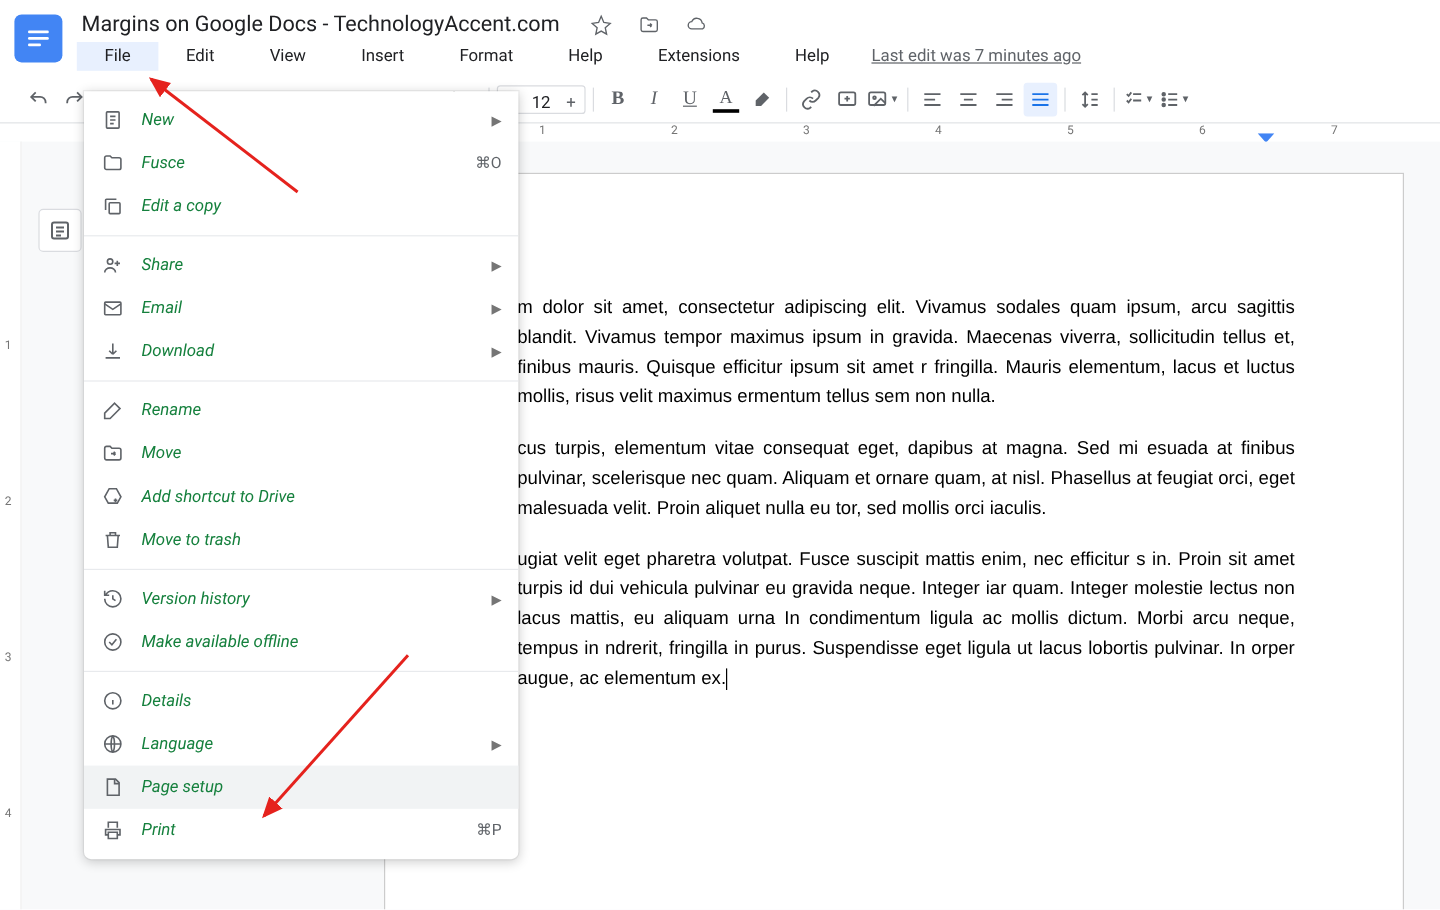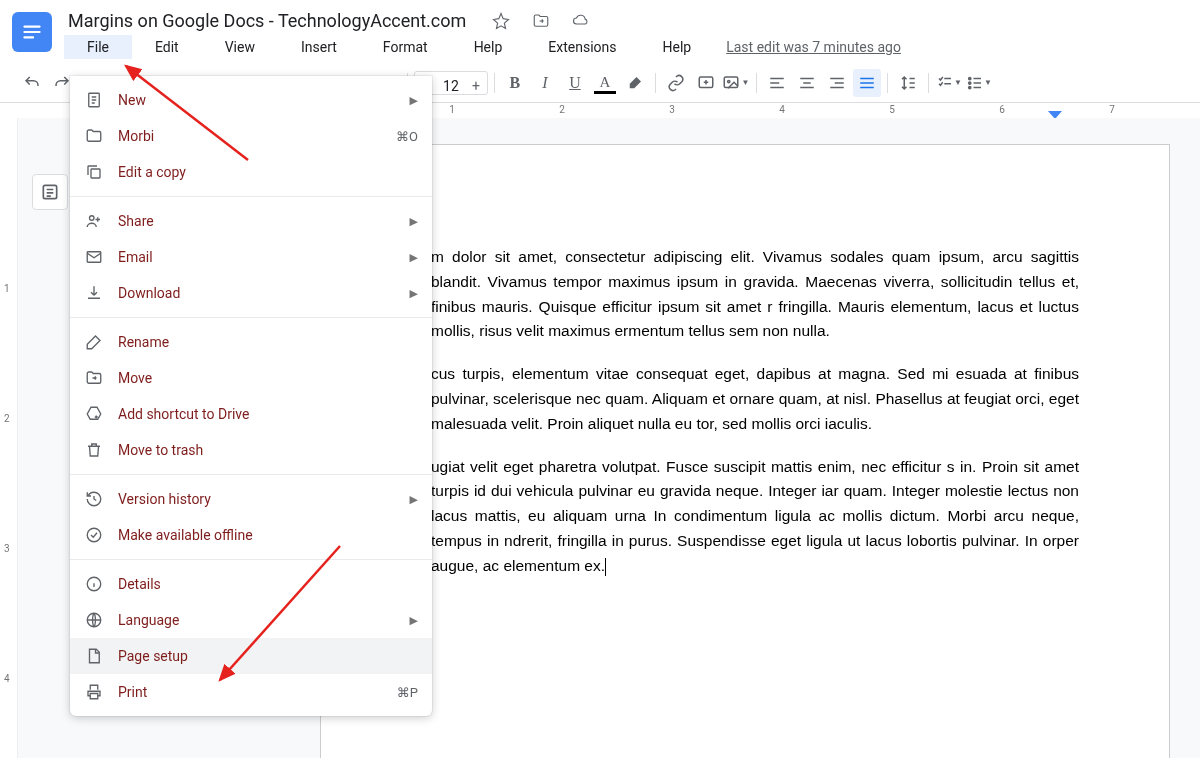--- a/index.html
+++ b/index.html
@@ -50,21 +50,21 @@
   .page { position:absolute; left:320px; top:26px; width:850px; min-height:1000px; background:#fff; border:1px solid #ccc; padding: 100px 90px 40px 110px; font-family: Arial, sans-serif; font-size: 15.5px; line-height: 1.6; color:#000;}
   .page p { margin-bottom: 18px; text-align: justify; }
   .cursor { display:inline-block; width:1px; height:18px; background:#000; vertical-align:middle;}
   
   
   .file-menu { position:absolute; left:70px; top:76px; width:362px; background:#fff; border-radius: 0 0 6px 6px; box-shadow: 0 2px 10px rgba(0,0,0,0.2), 0 0 0 1px rgba(0,0,0,0.05); padding: 6px 0; z-index: 100;}
   .menu-item { display:flex; align-items:center; height:36px; padding: 0 14px; cursor:pointer; gap:14px; position: relative;}
   .menu-item:hover, .menu-item.highlight { background:#f1f3f4; }
   .menu-item .mi-icon { width:20px; height:20px; color:#5f6368; display:flex; align-items:center; justify-content:center; flex-shrink:0;}
   .menu-item .mi-icon svg { width:18px; height:18px; }
-  .menu-item .mi-label { flex:1; font-size:14px; color:#7f1d1d;}
+  .menu-item .mi-label { flex:1; font-size:14px; color:#15803d;font-style:italic;}
   .menu-item .mi-shortcut { font-size:13px; color:#5f6368; }
   .menu-item .mi-arrow { font-size:11px; color:#757575; }
   .menu-sep { height:1px; background:#e8eaed; margin:6px 0;}
   
   
   .arrow1 { position:absolute; left:118px; top:60px; z-index:200; pointer-events:none;}
   .arrow2 { position:absolute; left:210px; top:540px; z-index:200; pointer-events:none;}
   
   .spacer-left { width: 250px; flex-shrink:0;}
 </style>
@@ -260,21 +260,21 @@
       </span>
     <span class="mi-label">New</span>
     <span class="mi-arrow">▶</span>
   </div>
   <div class="menu-item">
     <span class="mi-icon">
         <svg viewBox="0 0 24 24" fill="none" stroke="currentColor" stroke-width="1.8">
           <path d="M3 6a2 2 0 012-2h4l2 2h8a2 2 0 012 2v9a2 2 0 01-2 2H5a2 2 0 01-2-2V6z"></path>
         </svg>
       </span>
-    <span class="mi-label">Morbi</span>
+    <span class="mi-label">Fusce</span>
     <span class="mi-shortcut">⌘O</span>
   </div>
   <div class="menu-item">
     <span class="mi-icon">
         <svg viewBox="0 0 24 24" fill="none" stroke="currentColor" stroke-width="1.8">
           <rect x="8" y="8" width="12" height="12" rx="1"></rect>
           <path d="M4 16V5a1 1 0 011-1h11"></path>
         </svg>
       </span>
     <span class="mi-label">Edit a copy</span>

